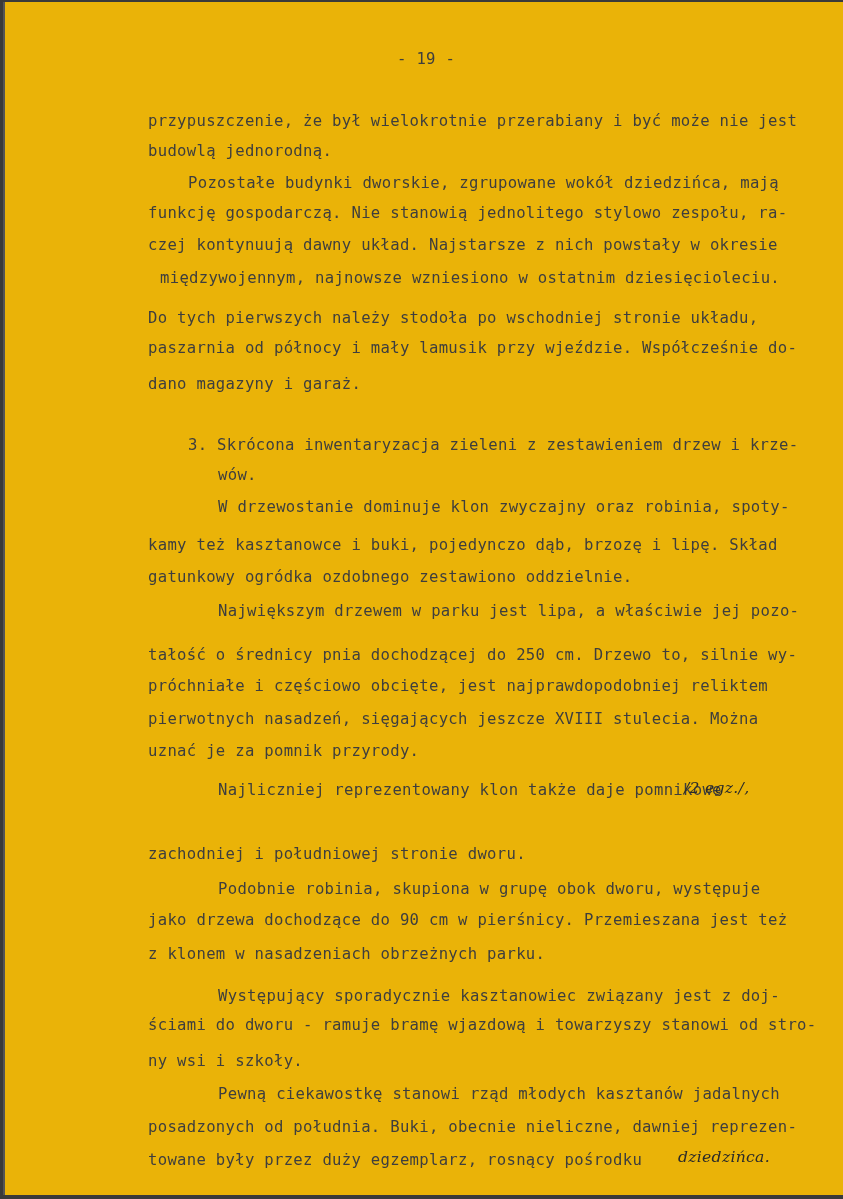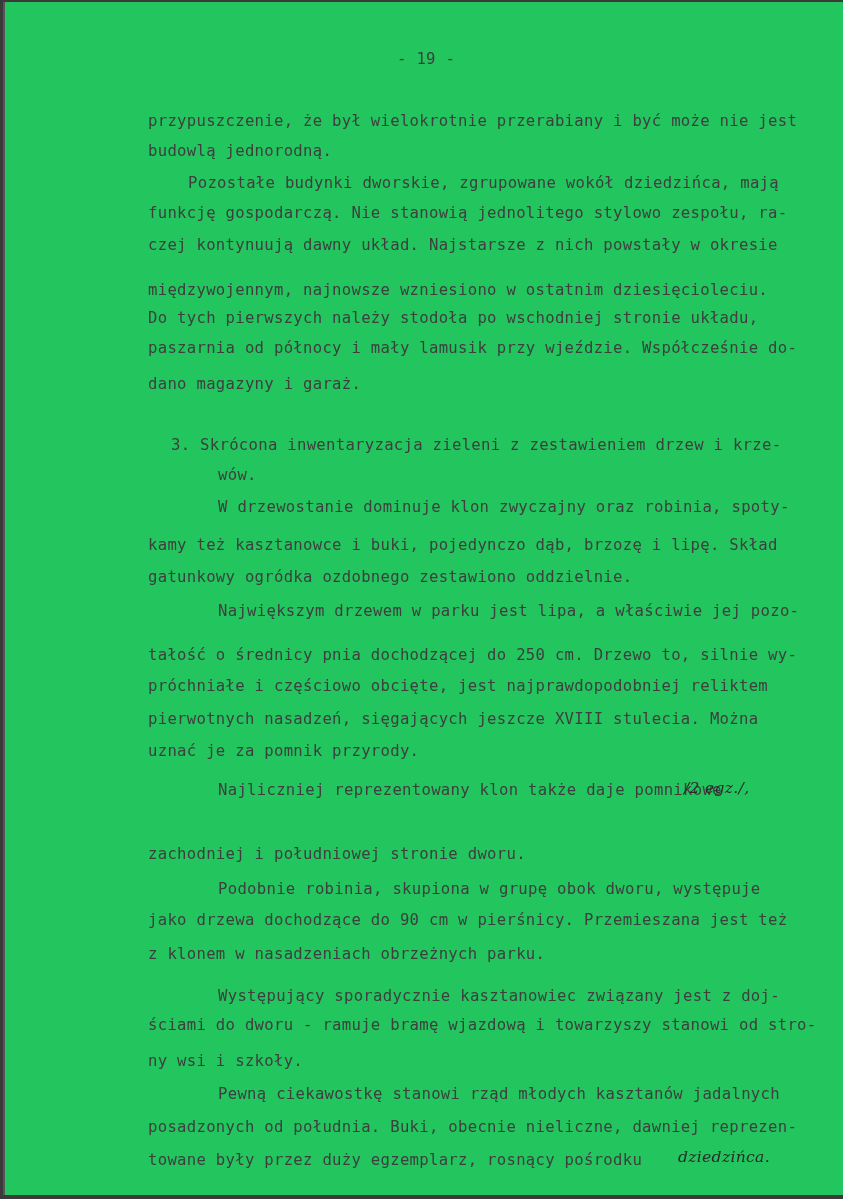--- a/index.html
+++ b/index.html
@@ -3,21 +3,21 @@
 <meta charset="utf-8">
 <style>
   html, body { margin:0; padding:0; }
   body {
     width:843px; height:1199px; overflow:hidden;
     background:#3a3a3a;
     position:relative;
   }
   .page {
     position:absolute; left:3px; top:2px; width:838px; height:1193px;
-    background:#22c55e;
+    background:#eab308;
     border-left:2px solid #555;
   }
   .line {
     position:absolute;
     font-family:"DejaVu Sans Mono", "Liberation Mono", monospace;
     font-size:15.6px;
     color:#3e3e3e;
     white-space:pre;
     letter-spacing:0.3px;
     line-height:20px;
@@ -35,25 +35,25 @@
 
 <div class="page">
   <div class="line pagenum">- 19 -</div>
   <div id="lines"></div>
   <div id="hand"></div>
 <div class="line" style="left: 143px; top: 109px; text-align: center;">przypuszczenie, że był wielokrotnie przerabiany i być może nie jest</div>
     <div class="line" style="left: 143px; top: 139px;">budowlą jednorodną.</div>
     <div class="line" style="left: 183px; top: 171px;">Pozostałe budynki dworskie, zgrupowane wokół dziedzińca, mają</div>
     <div class="line" style="left: 143px; top: 201px; text-align: center;">funkcję gospodarczą. Nie stanowią jednolitego stylowo zespołu, ra-</div>
     <div class="line" style="left: 143px; top: 233px;">czej kontynuują dawny układ. Najstarsze z nich powstały w okresie</div>
-    <div class="line" style="left: 143px; top: 266px; margin-top: 12px;">międzywojennym, najnowsze wzniesiono w ostatnim dziesięcioleciu.</div>
+    <div class="line" style="left: 155px; top: 266px;">międzywojennym, najnowsze wzniesiono w ostatnim dziesięcioleciu.</div>
     <div class="line" style="left: 143px; top: 306px;">Do tych pierwszych należy stodoła po wschodniej stronie układu,</div>
     <div class="line" style="left: 143px; top: 336px;">paszarnia od północy i mały lamusik przy wjeździe. Współcześnie do-</div>
     <div class="line" style="left: 143px; top: 372px;">dano magazyny i garaż.</div>
-    <div class="line" style="left: 166px; top: 433px;">3. Skrócona inwentaryzacja zieleni z zestawieniem drzew i krze-</div>
+    <div class="line" style="left: 183px; top: 433px;">3. Skrócona inwentaryzacja zieleni z zestawieniem drzew i krze-</div>
     <div class="line" style="left: 213px; top: 463px;">wów.</div>
     <div class="line" style="left: 213px; top: 495px;">W drzewostanie dominuje klon zwyczajny oraz robinia, spoty-</div>
     <div class="line" style="left: 143px; top: 533px;">kamy też kasztanowce i buki, pojedynczo dąb, brzozę i lipę. Skład</div>
     <div class="line" style="left: 143px; top: 565px;">gatunkowy ogródka ozdobnego zestawiono oddzielnie.</div>
     <div class="line" style="left: 213px; top: 599px;">Największym drzewem w parku jest lipa, a właściwie jej pozo-</div>
     <div class="line" style="left: 143px; top: 643px;">tałość o średnicy pnia dochodzącej do 250 cm. Drzewo to, silnie wy-</div>
     <div class="line" style="left: 143px; top: 674px;">próchniałe i częściowo obcięte, jest najprawdopodobniej reliktem</div>
     <div class="line" style="left: 143px; top: 707px;">pierwotnych nasadzeń, sięgających jeszcze XVIII stulecia. Można</div>
     <div class="line" style="left: 143px; top: 739px;">uznać je za pomnik przyrody.</div>
     <div class="line" style="left: 213px; top: 778px;">Najliczniej reprezentowany klon także daje pomnikowe</div>

